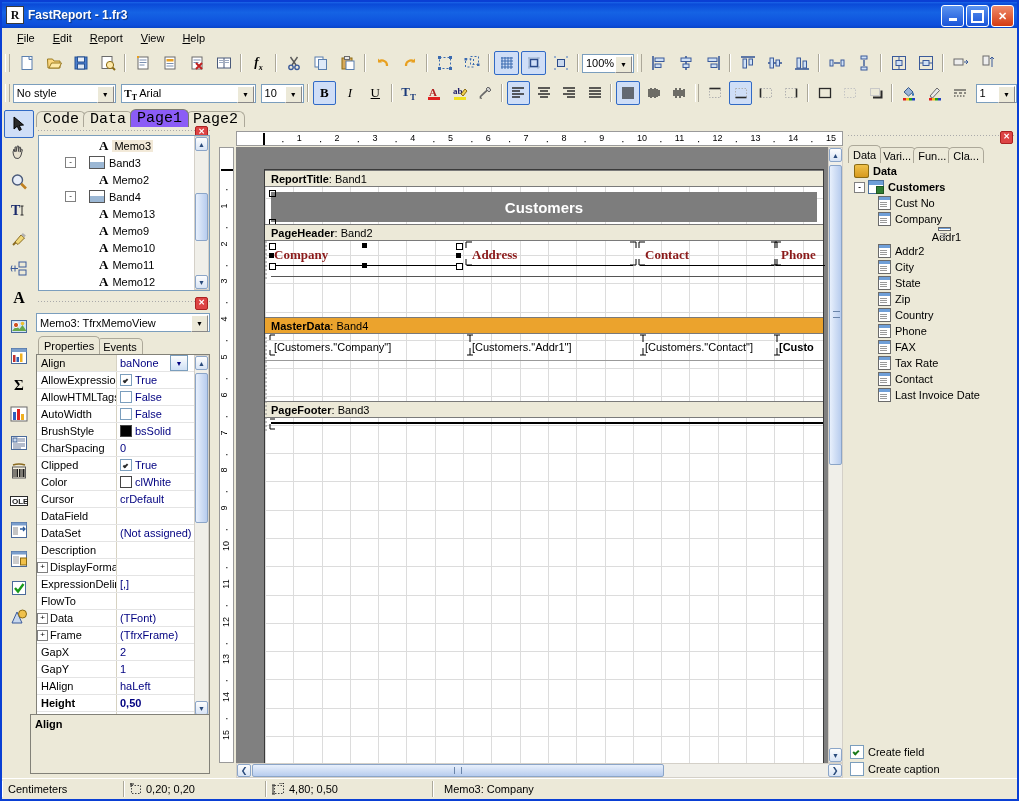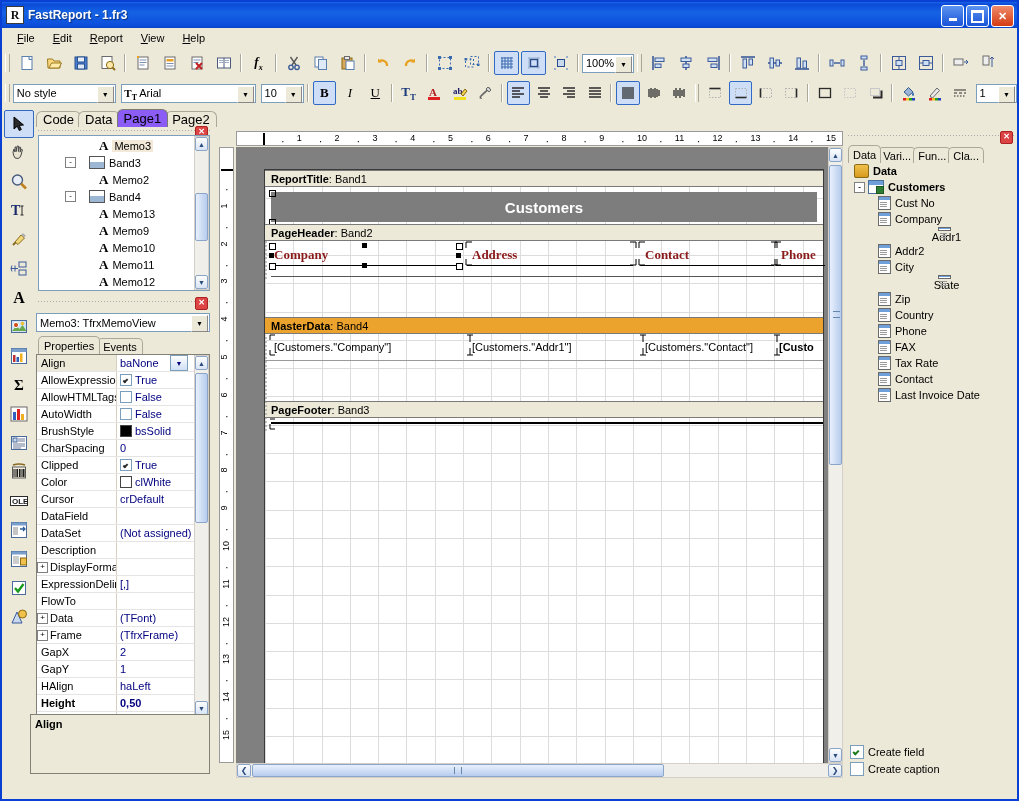--- a/index.html
+++ b/index.html
@@ -39,22 +39,22 @@
   .combo .arrow{position:absolute;right:1px;top:1px;width:15px;height:15px;background:#ece9d8;border:1px solid #fff;
     border-right-color:#888;border-bottom-color:#888;display:flex;align-items:center;justify-content:center;font-size:7px;}
 
   
   .palette{position:absolute;left:0;top:107px;width:32px;height:670px;background:#ece9d8;}
   .ptool{width:28px;height:26px;margin:1px 2px;display:flex;align-items:center;justify-content:center;border:1px solid transparent;border-radius:2px;}
   .ptool.sel{border:1px solid #316ac5;background:#cfdef7;}
 
   
   .pagetabs{position:absolute;left:34px;top:108px;width:176px;height:17px;display:flex;align-items:flex-end;}
-  .ptab{height:15px;padding:0 6px;font-size:13px;background:#ece9d8;border:1px solid #aca899;border-bottom:none;
-    border-radius:6px 6px 0 0;margin-right:-3px;display:flex;align-items:center;position:relative;}
+  .ptab{height:15px;padding:0 6px;font-size:15px;background:#ece9d8;border:1px solid #aca899;border-bottom:none;
+    border-radius:6px 6px 0 0;margin-right:-3px;display:flex;align-items:center;position:relative;font-family:Liberation Mono, monospace;}
   .ptab.active{background:#8b5cf6;height:17px;font-weight:normal;z-index:5;border-color:#7b7b6f;}
 
   
   .panel-dots{height:7px;background-image:repeating-linear-gradient(90deg,#aaa 0 1px,transparent 1px 3px);
     background-position:0 3px;background-repeat:repeat-x;background-size:3px 1px;position:relative;}
   .closebox{position:absolute;right:2px;top:-1px;width:11px;height:11px;background:#d44;border:1px solid #a22;border-radius:2px;
     color:#fff;font-size:8px;line-height:9px;text-align:center;font-weight:bold;}
   .treebox{position:absolute;left:36px;top:133px;width:172px;height:156px;background:#fff;border:1px solid #7b9ebd;box-sizing:border-box;overflow:hidden;}
   .trow{height:17px;display:flex;align-items:center;font-size:11px;white-space:nowrap;}
   .tgl{width:9px;height:9px;border:1px solid #808080;background:#fff;font-size:8px;line-height:7px;text-align:center;margin-right:3px;color:#000;}
@@ -1155,21 +1155,21 @@
         <span>Addr1</span>
       </div>
     <div class="drow" style="padding-left:30px;">
         <span class="fldico"></span>
         <span>Addr2</span>
       </div>
     <div class="drow" style="padding-left:30px;">
         <span class="fldico"></span>
         <span>City</span>
       </div>
-    <div class="drow" style="padding-left:30px;flex-direction:column;">
+    <div class="drow" style="padding-left:30px;">
         <span class="fldico"></span>
         <span>State</span>
       </div>
     <div class="drow" style="padding-left:30px;">
         <span class="fldico"></span>
         <span>Zip</span>
       </div>
     <div class="drow" style="padding-left:30px;">
         <span class="fldico"></span>
         <span>Country</span>
@@ -1197,14 +1197,33 @@
   </div>
   <div class="chk-row" style="top:743px;">
     <span class="cbx2 ck"></span>
     <span>Create field</span>
   </div>
   <div class="chk-row" style="top:760px;">
     <span class="cbx2"></span>
     <span>Create caption</span>
   </div>
 
+  <div class="statusbar">
+    <div class="scell" style="width:110px;">Centimeters</div>
+    <div class="scell" style="width:130px;">
+      <svg width="12" height="12">
+          <rect x="1.5" y="2.5" width="9" height="8" fill="none" stroke="#444" stroke-dasharray="1.5 1.5"></rect>
+          <path d="M0 1 h4 M1 0 v4" stroke="#222"></path>
+        </svg>
+      <span>0,20; 0,20</span>
+    </div>
+    <div class="scell" style="width:155px;">
+      <svg width="13" height="12">
+          <rect x="2.5" y="2.5" width="9" height="8" fill="none" stroke="#444" stroke-dasharray="1.5 1.5"></rect>
+          <path d="M1 2 v9 M0 2 h3 M0 11 h3" stroke="#222"></path>
+          <path d="M7 0 h5 M11 0 l1 1" stroke="#222"></path>
+        </svg>
+      <span>4,80; 0,50</span>
+    </div>
+    <div class="scell" style="flex:1;border-right:none;padding-left:10px;">Memo3: Company</div>
+  </div>
 
 </div>
 
 </body></html>

